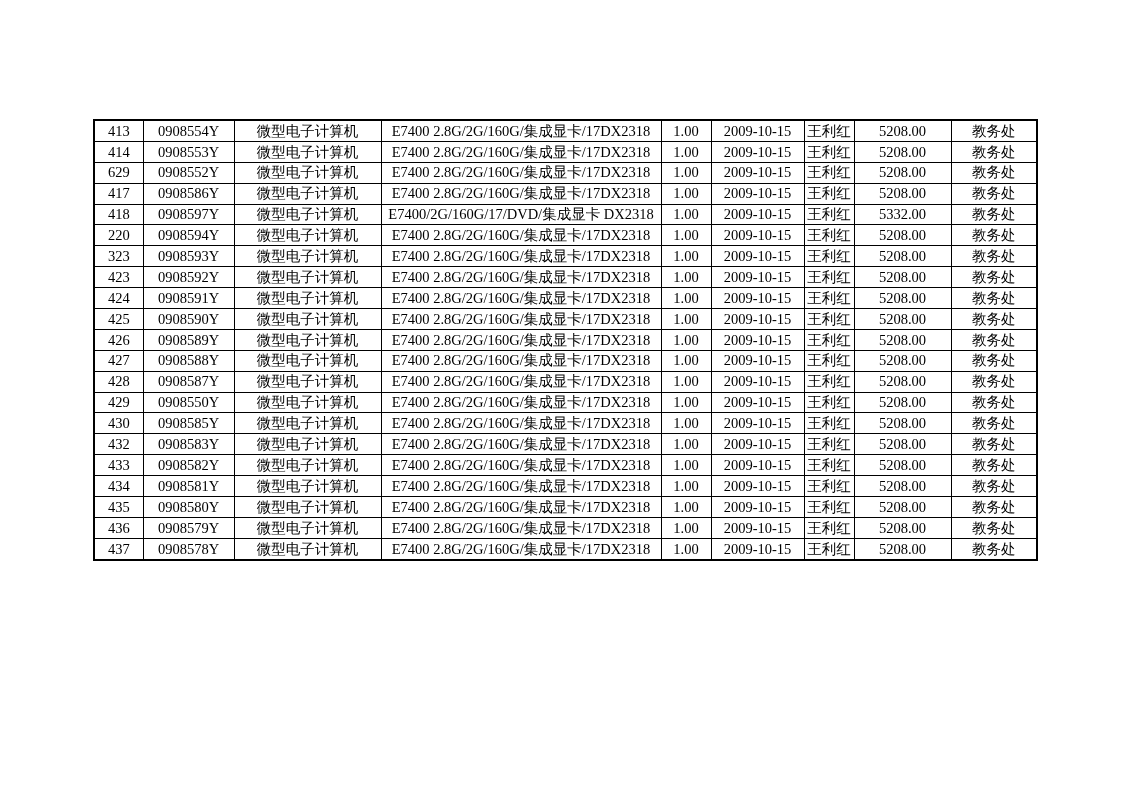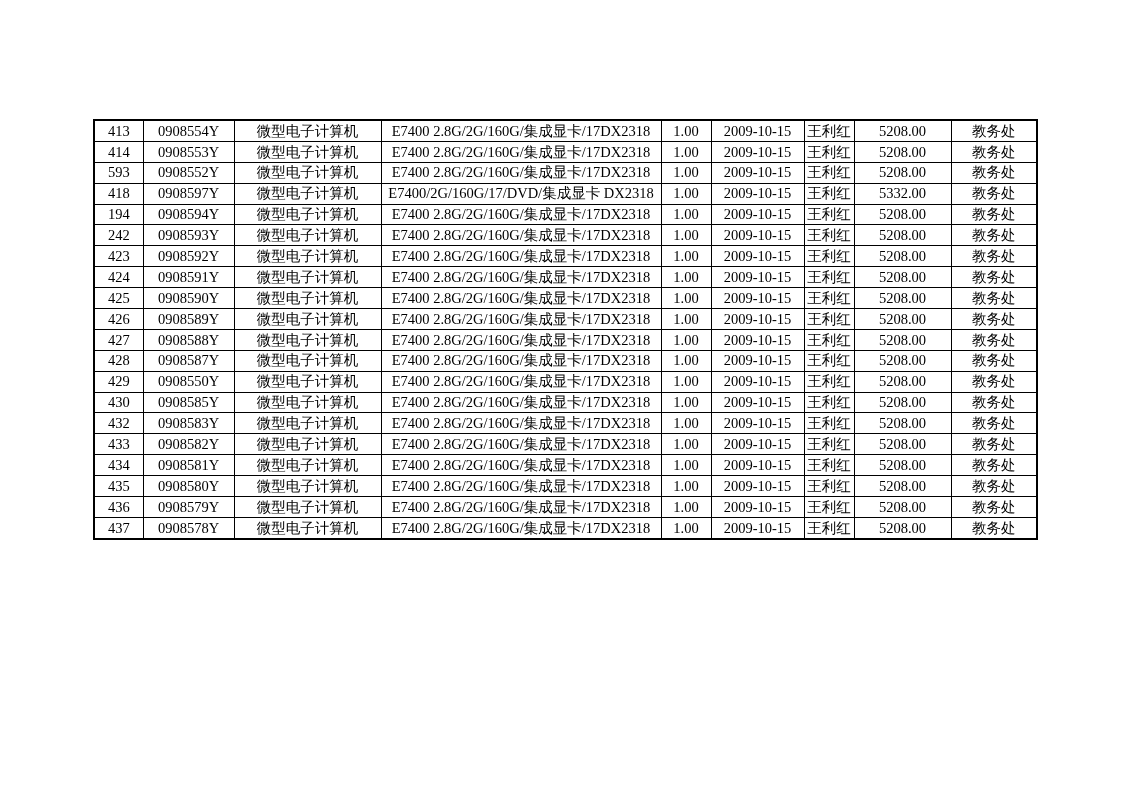--- a/index.html
+++ b/index.html
@@ -80,54 +80,65 @@
           <td>0908553Y</td>
           <td>微型电子计算机</td>
           <td>E7400 2.8G/2G/160G/集成显卡/17DX2318</td>
           <td>1.00</td>
           <td>2009-10-15</td>
           <td>王利红</td>
           <td>5208.00</td>
           <td>教务处</td>
         </tr>
         <tr>
-          <td>593</td>
+          <td>629</td>
           <td>0908552Y</td>
+          <td>微型电子计算机</td>
+          <td>E7400 2.8G/2G/160G/集成显卡/17DX2318</td>
+          <td>1.00</td>
+          <td>2009-10-15</td>
+          <td>王利红</td>
+          <td>5208.00</td>
+          <td>教务处</td>
+        </tr>
+        <tr>
+          <td>417</td>
+          <td>0908586Y</td>
           <td>微型电子计算机</td>
           <td>E7400 2.8G/2G/160G/集成显卡/17DX2318</td>
           <td>1.00</td>
           <td>2009-10-15</td>
           <td>王利红</td>
           <td>5208.00</td>
           <td>教务处</td>
         </tr>
         <tr>
           <td>418</td>
           <td>0908597Y</td>
           <td>微型电子计算机</td>
           <td>E7400/2G/160G/17/DVD/集成显卡 DX2318</td>
           <td>1.00</td>
           <td>2009-10-15</td>
           <td>王利红</td>
           <td>5332.00</td>
           <td>教务处</td>
         </tr>
         <tr>
-          <td>194</td>
+          <td>220</td>
           <td>0908594Y</td>
           <td>微型电子计算机</td>
           <td>E7400 2.8G/2G/160G/集成显卡/17DX2318</td>
           <td>1.00</td>
           <td>2009-10-15</td>
           <td>王利红</td>
           <td>5208.00</td>
           <td>教务处</td>
         </tr>
         <tr>
-          <td>242</td>
+          <td>323</td>
           <td>0908593Y</td>
           <td>微型电子计算机</td>
           <td>E7400 2.8G/2G/160G/集成显卡/17DX2318</td>
           <td>1.00</td>
           <td>2009-10-15</td>
           <td>王利红</td>
           <td>5208.00</td>
           <td>教务处</td>
         </tr>
         <tr>

